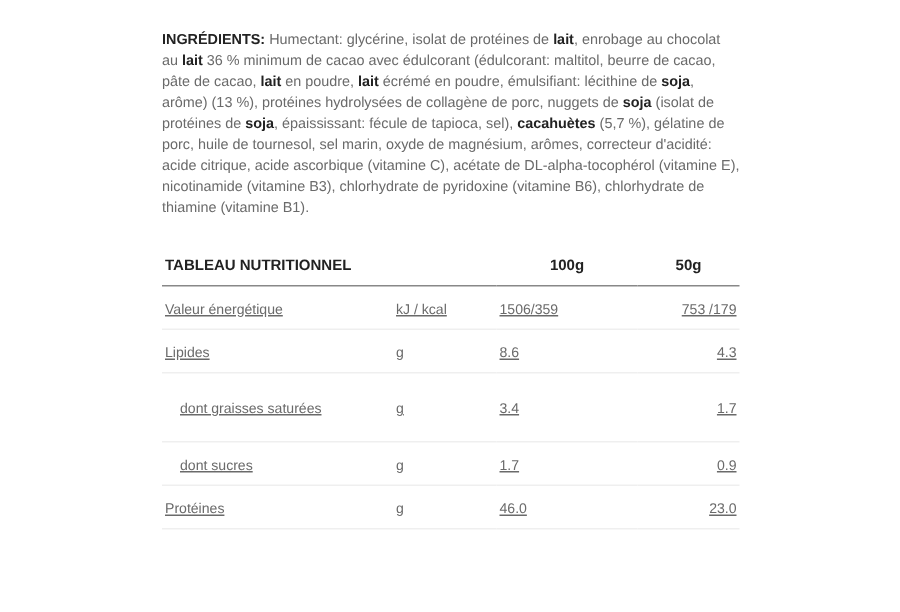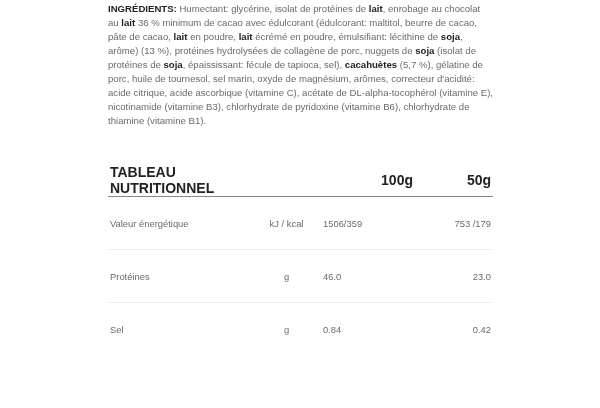--- a/index.html
+++ b/index.html
@@ -10,21 +10,21 @@
     body {
       width: 600px;
       height: 408px;
       overflow: hidden;
       font-family: "Liberation Sans", "DejaVu Sans", sans-serif;
       color: #666666;
     }
     .wrap {
       position: absolute;
       left: 108px;
-      top: 2px;
+      top: 20px;
       width: 385px;
     }
     .ingredients {
       font-size: 9.6px;
       line-height: 14px;
       color: #6a6a6a;
       margin: 0;
     }
     .ingredients b {
       color: #222222;
@@ -35,38 +35,39 @@
       left: 108px;
       top: 164px;
       width: 385px;
       border-collapse: collapse;
       font-size: 9.4px;
       color: #6a6a6a;
     }
     th {
       font-weight: bold;
       color: #222222;
-      font-size: 14px;
+      font-size: 10px;
       height: 26px;
       padding: 0 2px;
       border-bottom: 1.5px solid #888888;
       vertical-align: middle;
     }
     th.name { text-align: left; }
-    th.num { text-align: right; }
+    th.num { }
     td {
       height: 20px;
       border-bottom: 1px solid #efefef;
-      padding: 16px 2px;
+      padding: 4px 2px;
       vertical-align: middle;
+      text-decoration: underline;
     }
     tr.tall td { height: 37px; }
     td.name { text-align: left; width: 140px; }
     td.name.sub { padding-left: 12px; }
-    td.unit { text-align: center; width: 65px; }
+    td.unit { text-align: left; width: 65px; }
     td.num { text-align: left; width: 90px; }
     td.num2 { text-align: right; margin-top: 12px; }
     tr.last td { border-bottom: none; }
   </style>
 </head>
 <body>
 
 <div class="wrap">
   <p class="ingredients"><b>INGRÉDIENTS:</b><span id="ing-body"><span> Humectant: glycérine, isolat de protéines de </span><b>lait</b><span>, enrobage au chocolat au </span><b>lait</b><span> 36 % minimum de cacao avec édulcorant (édulcorant: maltitol, beurre de cacao, pâte de cacao, </span><b>lait</b><span> en poudre, </span><b>lait</b><span> écrémé en poudre, émulsifiant: lécithine de </span><b>soja</b><span>, arôme) (13 %), protéines hydrolysées de collagène de porc, nuggets de </span><b>soja</b><span> (isolat de protéines de </span><b>soja</b><span>, épaississant: fécule de tapioca, sel), </span><b>cacahuètes</b><span> (5,7 %), gélatine de porc, huile de tournesol, sel marin, oxyde de magnésium, arômes, correcteur d'acidité: acide citrique, acide ascorbique (vitamine C), acétate de DL-alpha-tocophérol (vitamine E), nicotinamide (vitamine B3), chlorhydrate de pyridoxine (vitamine B6), chlorhydrate de thiamine (vitamine B1).</span></span></p>
 </div>
@@ -81,25 +82,37 @@
     </tr>
   </thead>
   <tbody>
     <tr>
       <td class="name">Valeur énergétique</td>
       <td class="unit">kJ / kcal</td>
       <td class="num">1506/359</td>
       <td class="num2">753 /179</td>
     </tr>
     <tr>
+      <td class="name">Lipides</td>
+      <td class="unit">g</td>
+      <td class="num">8.6</td>
+      <td class="num2">4.3</td>
+    </tr>
+    <tr class="tall">
+      <td class="name sub">dont graisses saturées</td>
+      <td class="unit">g</td>
+      <td class="num">3.4</td>
+      <td class="num2">1.7</td>
+    </tr>
+    <tr>
+      <td class="name sub">dont sucres</td>
+      <td class="unit">g</td>
+      <td class="num">1.7</td>
+      <td class="num2">0.9</td>
+    </tr>
+    <tr>
       <td class="name">Protéines</td>
       <td class="unit">g</td>
       <td class="num">46.0</td>
       <td class="num2">23.0</td>
     </tr>
-    <tr class="last">
-      <td class="name">Sel</td>
-      <td class="unit">g</td>
-      <td class="num">0.84</td>
-      <td class="num2">0.42</td>
-    </tr>
   </tbody>
 </table>
 
 </body></html>

